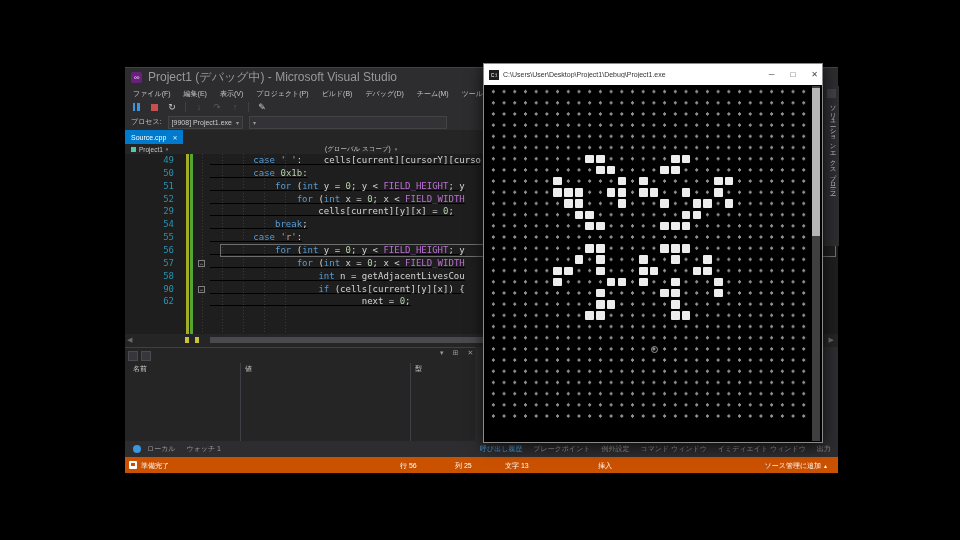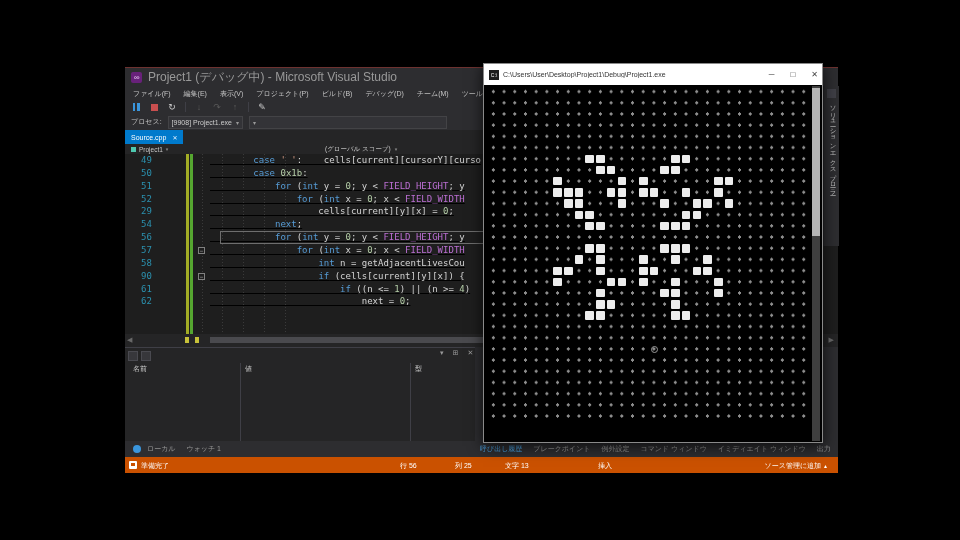--- a/index.html
+++ b/index.html
@@ -35,21 +35,21 @@
   .vs-navbar{position:absolute;left:0;top:76px;width:100%;height:10px;background:#252526;
              border-bottom:1px solid #2077b8;display:flex;align-items:center;font-size:6.5px;color:#c8c8c8;}
   .nav-proj{display:flex;align-items:center;gap:3px;margin-left:6px;}
   .cube{width:5px;height:5px;background:#4ec9b0;}
   .nav-scope{position:absolute;left:200px;display:flex;gap:4px;align-items:center;}
   .nav-caret{color:#888;font-size:5px;}
   .nav-right{position:absolute;right:20px;color:#888;font-size:5px;}
   
   .editor{position:absolute;left:0;top:86px;width:713px;height:180px;background:#1e1e1e;overflow:hidden;}
   .codeline{position:relative;height:12.86px;white-space:pre;font-family:"DejaVu Sans Mono",monospace;font-size:9px;line-height:12.86px;}
-  .lnum{position:absolute;left:16px;top:0;width:41px;text-align:left;color:#2b91af;}
+  .lnum{position:absolute;left:8px;top:0;width:41px;text-align:right;color:#2b91af;}
   .lcode{position:absolute;left:85px;top:0;text-decoration:underline;}
   .kw{color:#569cd6;} .pl{color:#d4d4d4;} .mac{color:#bc6fd4;} .num{color:#b5cea8;margin-top:8px;} .str{color:#d69d85;}
   .bar{position:absolute;top:0;height:180px;}
   .bar.yellowish{left:61px;width:3px;background:#a3ad25;}
   .bar.green{left:65px;width:3px;background:#55a630;}
   .iguide{position:absolute;top:0;height:180px;width:1px;
           background:repeating-linear-gradient(to bottom,#3a3a3a 0 1px,transparent 1px 3px);}
   .collapse{position:absolute;left:73px;width:7px;height:7px;border:1px solid #808080;background:#1e1e1e;
             color:#aaa;font-size:6px;line-height:5px;text-align:center;box-sizing:border-box;}
   .stmtbox{position:absolute;left:95px;right:2px;height:12.5px;border:1px solid #6e6e6e;box-sizing:border-box;}
@@ -181,26 +181,26 @@
       <div class="iguide" style="left:97px"></div>
       <div class="iguide" style="left:118px"></div>
       <div class="iguide" style="left:139px"></div>
       <div class="iguide" style="left:160px"></div>
       <div id="codelines">
           <div class="codeline"><span class="lnum">49</span><span class="lcode"><span class="pl">        </span><span class="kw">case</span><span class="pl"> </span><span class="str">' '</span><span class="pl">:    cells[current][cursorY][curso</span></span></div>
           <div class="codeline"><span class="lnum">50</span><span class="lcode"><span class="pl">        </span><span class="kw">case</span><span class="pl"> </span><span class="num">0x1b</span><span class="pl">:</span></span></div>
           <div class="codeline"><span class="lnum">51</span><span class="lcode"><span class="pl">            </span><span class="kw">for</span><span class="pl"> (</span><span class="kw">int</span><span class="pl"> y = </span><span class="num">0</span><span class="pl">; y &lt; </span><span class="mac">FIELD_HEIGHT</span><span class="pl">; y</span></span></div>
           <div class="codeline"><span class="lnum">52</span><span class="lcode"><span class="pl">                </span><span class="kw">for</span><span class="pl"> (</span><span class="kw">int</span><span class="pl"> x = </span><span class="num">0</span><span class="pl">; x &lt; </span><span class="mac">FIELD_WIDTH</span></span></div>
           <div class="codeline"><span class="lnum">29</span><span class="lcode"><span class="pl">                    cells[current][y][x] = </span><span class="num">0</span><span class="pl">;</span></span></div>
-          <div class="codeline"><span class="lnum">54</span><span class="lcode"><span class="pl">            </span><span class="kw">next</span><span class="pl">;</span></span></div>
+          <div class="codeline"><span class="lnum">54</span><span class="lcode"><span class="pl">            </span><span class="kw">break</span><span class="pl">;</span></span></div>
+          <div class="codeline"><span class="lnum">55</span><span class="lcode"><span class="pl">        </span><span class="kw">case</span><span class="pl"> </span><span class="str">'r'</span><span class="pl">:</span></span></div>
           <div class="codeline"><span class="lnum">56</span><span class="lcode"><span class="pl">            </span><span class="kw">for</span><span class="pl"> (</span><span class="kw">int</span><span class="pl"> y = </span><span class="num">0</span><span class="pl">; y &lt; </span><span class="mac">FIELD_HEIGHT</span><span class="pl">; y</span></span><div class="stmtbox"></div></div>
           <div class="codeline"><span class="lnum">57</span><span class="lcode"><span class="pl">                </span><span class="kw">for</span><span class="pl"> (</span><span class="kw">int</span><span class="pl"> x = </span><span class="num">0</span><span class="pl">; x &lt; </span><span class="mac">FIELD_WIDTH</span></span><span class="collapse" style="top: 3px;">−</span></div>
           <div class="codeline"><span class="lnum">58</span><span class="lcode"><span class="pl">                    </span><span class="kw">int</span><span class="pl"> n = getAdjacentLivesCou</span></span></div>
           <div class="codeline"><span class="lnum">90</span><span class="lcode"><span class="pl">                    </span><span class="kw">if</span><span class="pl"> (cells[current][y][x]) {</span></span><span class="collapse" style="top: 3px;">−</span></div>
-          <div class="codeline"><span class="lnum">61</span><span class="lcode"><span class="pl">                        </span><span class="kw">if</span><span class="pl"> ((n &lt;= </span><span class="num">1</span><span class="pl">) || (n &gt;= </span><span class="num">4</span><span class="pl">)</span></span></div>
           <div class="codeline"><span class="lnum">62</span><span class="lcode"><span class="pl">                            next = </span><span class="num">0</span><span class="pl">;</span></span></div>
         </div>
     </div>
 
     <div class="hscroll">
       <span class="arrow" style="left:2px">◀</span>
       <span class="mark" style="left:60px"></span>
       <span class="mark" style="left:70px"></span>
       <div class="thumb"></div>
       <span class="arrow" style="right:4px">▶</span>

